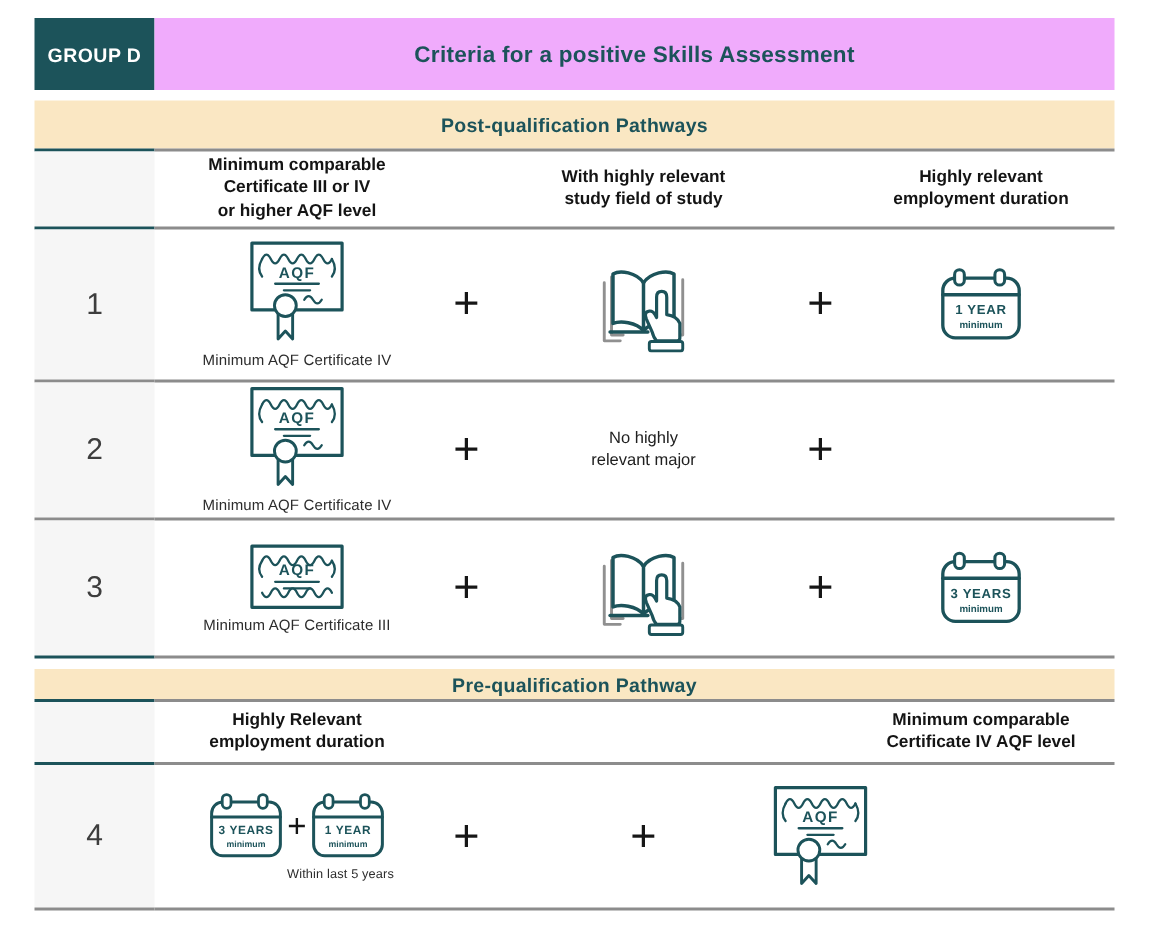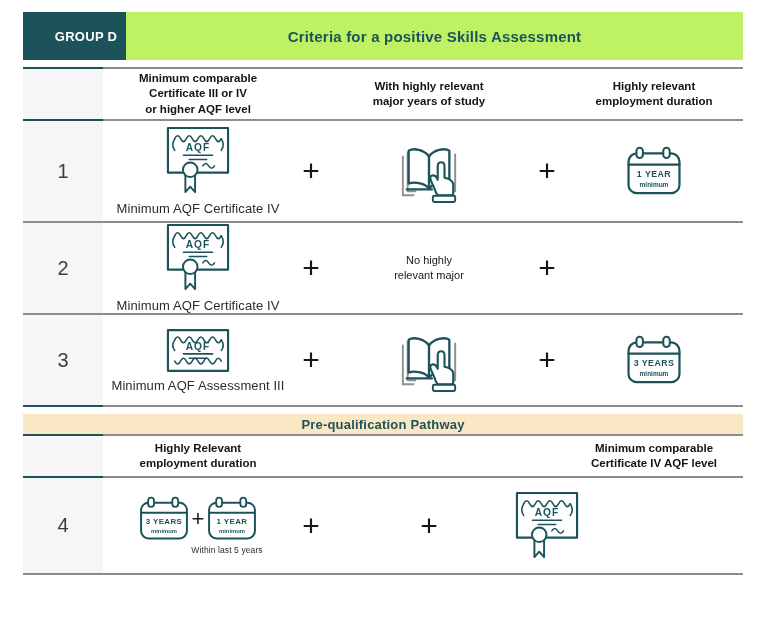--- a/index.html
+++ b/index.html
@@ -5,22 +5,22 @@
   html,body{margin:0;padding:0;background:#ffffff;}
   .page{
     width:766px;height:628px;box-sizing:border-box;
     padding:12px 23px 0 23px;background:#ffffff;overflow:hidden;
     font-family:"Liberation Sans",sans-serif;color:#1f1f1f;
     -webkit-font-smoothing:antialiased;
   }
   
   .topbar{display:flex;height:48px;}
   .groupbox{width:80px;background:#1C535A;color:#ffffff;display:flex;align-items:center;justify-content:center;
-    font-size:13px;font-weight:bold;letter-spacing:.3px;padding-left:23px;}
-  .titlebar{flex:1;background:#bef264;color:#1C535A;display:flex;align-items:center;justify-content:center;
+    font-size:13px;font-weight:bold;letter-spacing:.3px;}
+  .titlebar{flex:1;background:#f0abfc;color:#1C535A;display:flex;align-items:center;justify-content:center;
     font-size:15px;font-weight:bold;letter-spacing:.2px;}
   .gap{height:7px;}
   
   .band{height:32px;background:#FAE7C3;color:#1C535A;display:flex;align-items:center;justify-content:center;
     font-size:13px;font-weight:bold;letter-spacing:.2px;}
   .band2{height:20px;}
   
   .sep{display:flex;height:2px;}
   .sep .sl{width:80px;}
   .sep .sr{flex:1;background:#8C8C8C;}
@@ -34,55 +34,56 @@
   .colhead{height:50px;}
   .colhead .hd{font-size:11.5px;font-weight:bold;line-height:1.32;color:#141414;}
   .prehead{height:40px;}
   .row1{height:100px;}
   .row2{height:90px;}
   .row3{height:90px;}
   .row4{height:95px;}
   .ml{white-space:pre-line;}
   .plus{font-size:30px;font-weight:400;color:#161616;line-height:1;}
   .plus-small{font-size:22px;font-weight:400;color:#161616;line-height:1;margin:0 3px;}
-  .caption{font-size:13px;color:#2c2c2c;margin-top:5px;letter-spacing:.1px;}
+  .caption{font-size:10px;color:#2c2c2c;margin-top:5px;letter-spacing:.1px;}
   .midtext{font-size:11px;color:#202020;line-height:1.35;text-align:center;}
   .calgroup{display:flex;align-items:center;justify-content:center;}
   .calcaption{font-size:8.5px;color:#2c2c2c;margin-top:4px;margin-left:58px;letter-spacing:.1px;}
   svg{display:block;}
   svg text{font-family:"Liberation Sans",sans-serif;}
 </style>
 </head>
 <body>
 
 <div class="page">
 
   <div class="topbar">
     <div class="groupbox">GROUP D</div>
     <div class="titlebar">Criteria for a positive Skills Assessment</div>
   </div>
 
   <div class="gap"></div>
+  <div class="band">Post-qualification Pathways</div>
 
   <div class="sep tealleft">
       <span class="sl"></span>
       <span class="sr"></span>
     </div>
 
   <div class="grid colhead">
     <div class="numcell"></div>
     <div class="cell">
         <div class="hd ml">Minimum comparable
 Certificate III or IV
 or higher AQF level</div>
       </div>
     <div class="cell"></div>
     <div class="cell">
         <div class="hd ml">With highly relevant
-major years of study</div>
+study field of study</div>
       </div>
     <div class="cell"></div>
     <div class="cell">
         <div class="hd ml">Highly relevant
 employment duration</div>
       </div>
   </div>
 
   <div class="sep tealleft">
       <span class="sl"></span>
@@ -204,21 +205,21 @@
       <path d="M9,12 q3,-6 6,0 t6,0 t6,0 t6,0 t6,0 t6,0 t6,0 t6,0" stroke-width="1.6"></path>
       <path d="M9,34 q3,6 6,0 t6,0 t6,0 t6,0 t6,0 t6,0 t6,0 t6,0" stroke-width="1.6"></path>
       <path d="M9,12 q-4,6 0,11" stroke-width="1.6"></path>
       <path d="M57,12 q4,6 0,11" stroke-width="1.6"></path>
       <path d="M18,26.5 H48" stroke-width="1.6"></path>
       <path d="M24,31 H42" stroke-width="1.6"></path>
     </g>
     <text class="aqf-label" x="33" y="22" text-anchor="middle" font-size="10.5" font-weight="bold" letter-spacing="1" fill="#1C535A">AQF</text>
   </svg>
         </span>
-      <div class="caption">Minimum AQF Assessment III</div>
+      <div class="caption">Minimum AQF Certificate III</div>
     </div>
     <div class="cell">
         <div class="plus">+</div>
       </div>
     <div class="cell">
         <span class="icon-slot">
           <svg width="62" height="64" viewBox="0 0 64 66">
     <g fill="none" stroke="#909090" stroke-width="2" stroke-linecap="round" stroke-linejoin="round">
       <path d="M5,18 v40 h11"></path>
       <path d="M10,14 v40 h8"></path>

